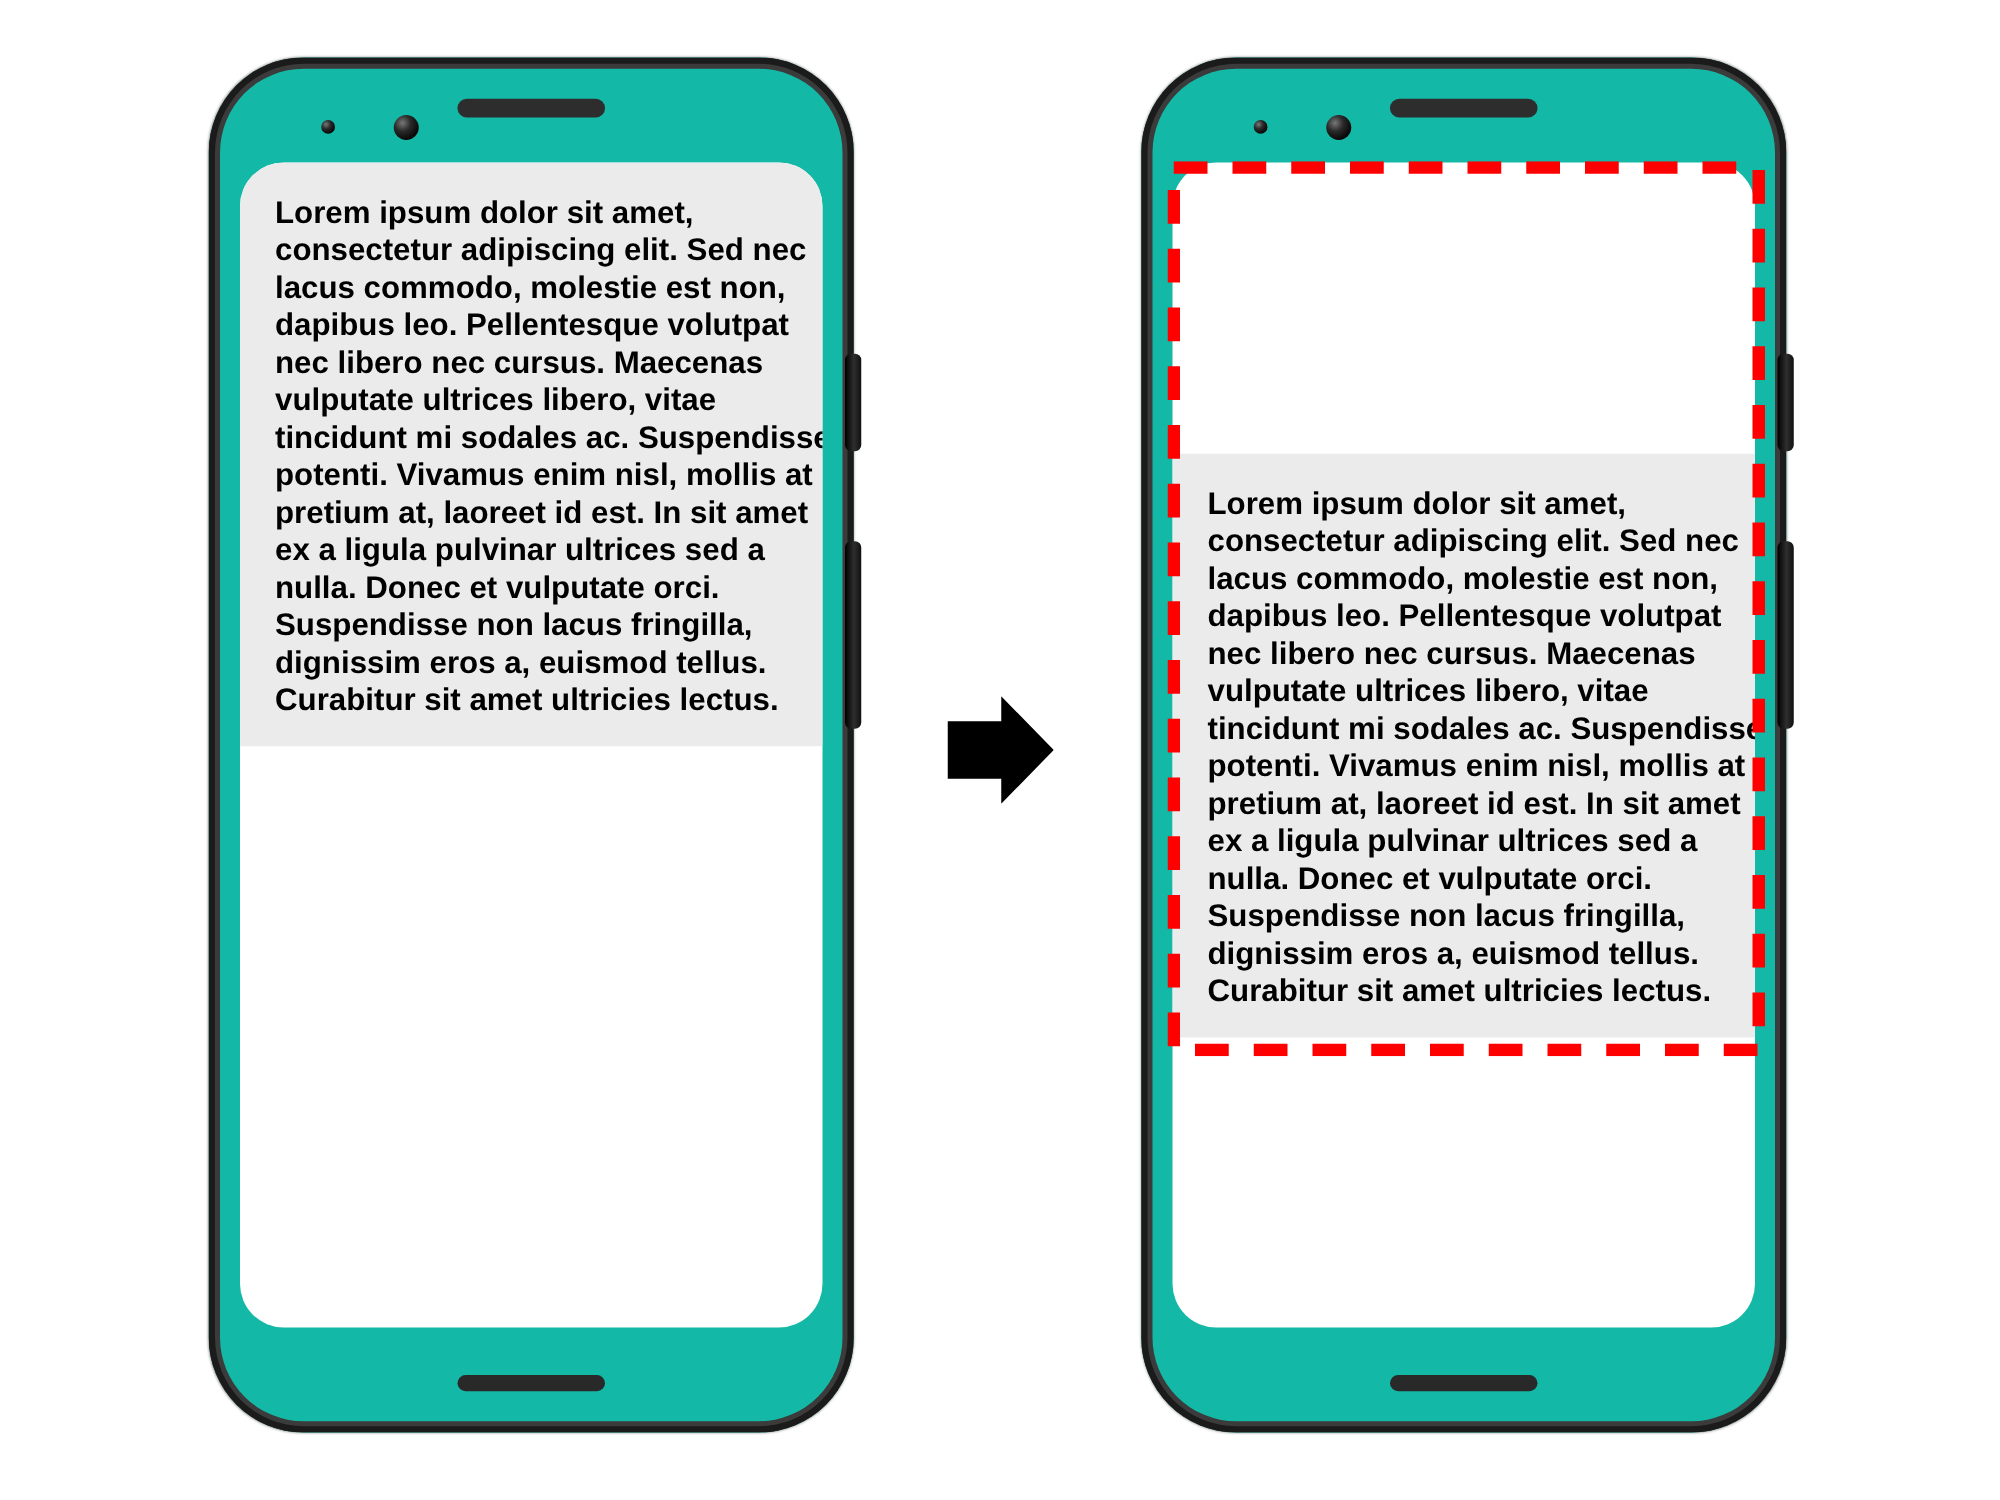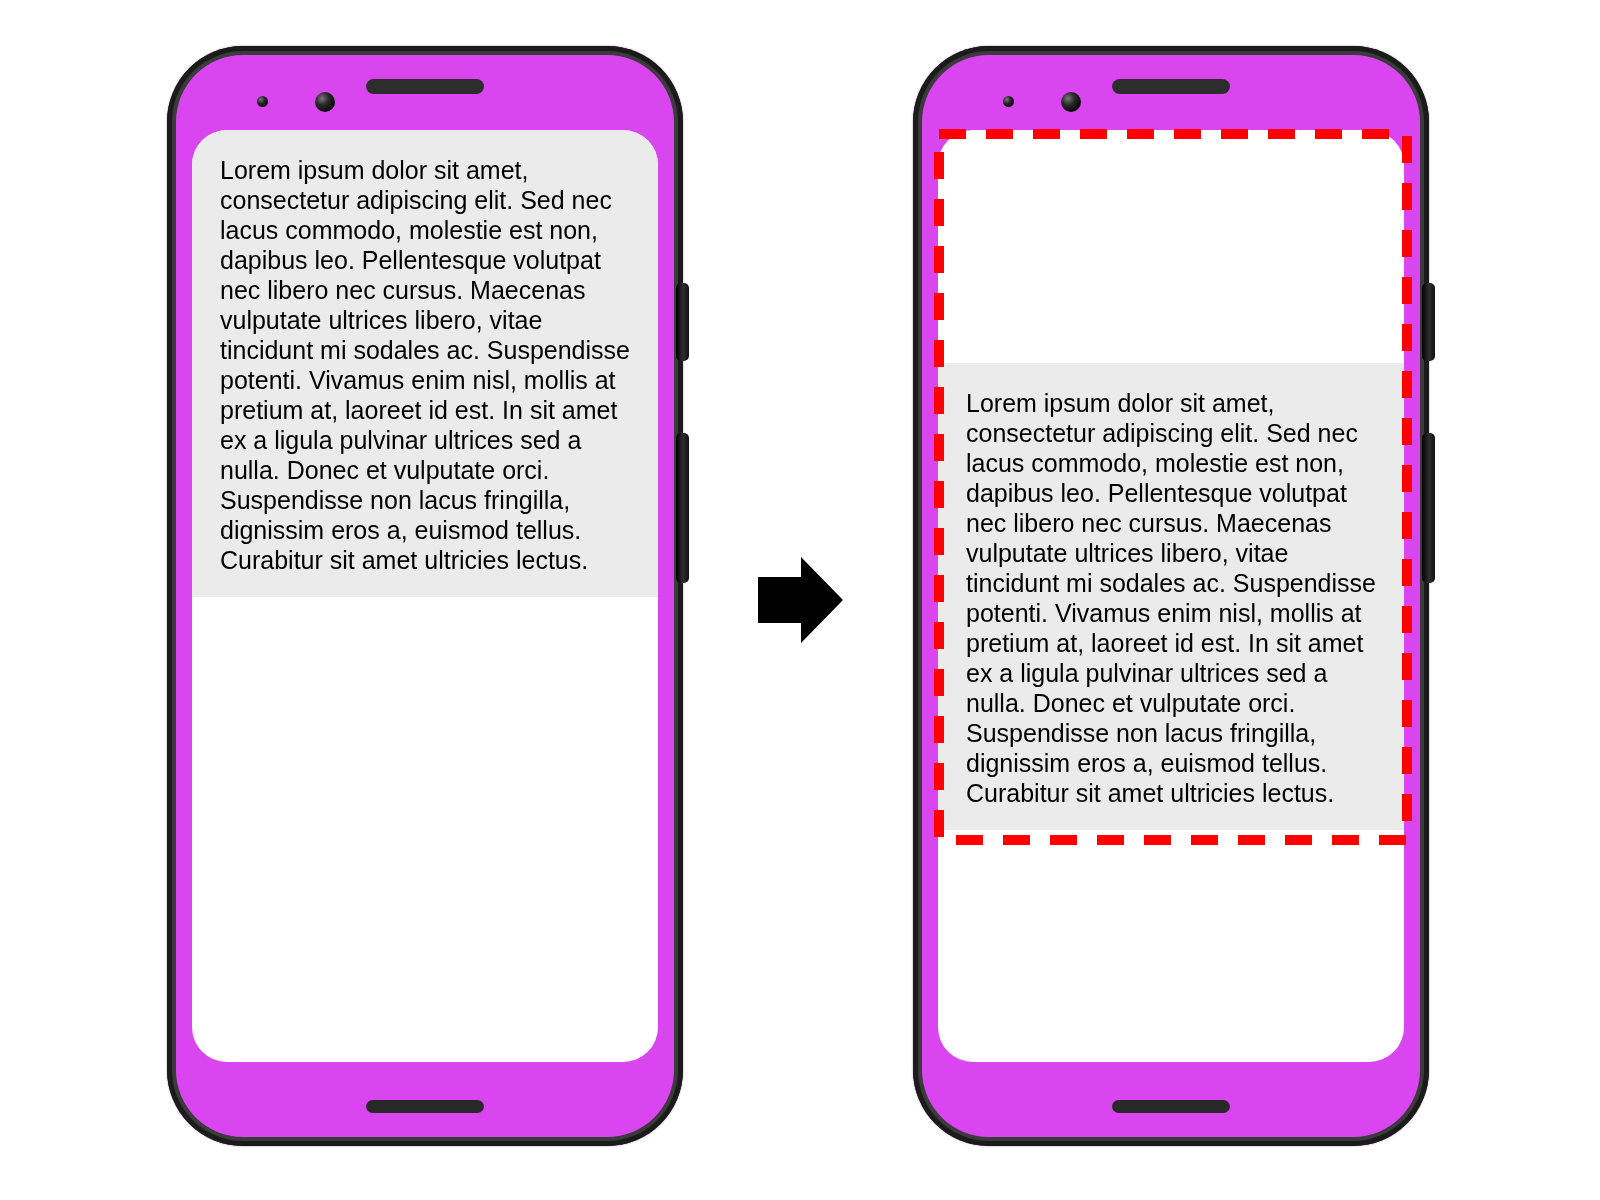--- a/index.html
+++ b/index.html
@@ -12,26 +12,27 @@
     background: #ffffff;
     overflow: hidden;
   }
 
   
   .phone {
     position: absolute;
     top: 46px;
     width: 516px;
     height: 1100px;
-    background: #d946ef;
+    background: #14b8a6;
     border-radius: 76px;
     box-shadow:
       inset 0 0 0 5px #1b1b1b,
       inset 0 0 0 9px #3b3b3b,
       0 0 2px rgba(0,0,0,0.45);
+    font-weight: bold;
   }
   .phone.left  { left: 167px; }
   .phone.right { left: 913px; }
 
   
   .side-btn {
     position: absolute;
     right: -6px;
     width: 13px;
     background: linear-gradient(90deg, #000000, #2e2e2e 55%, #101010);

